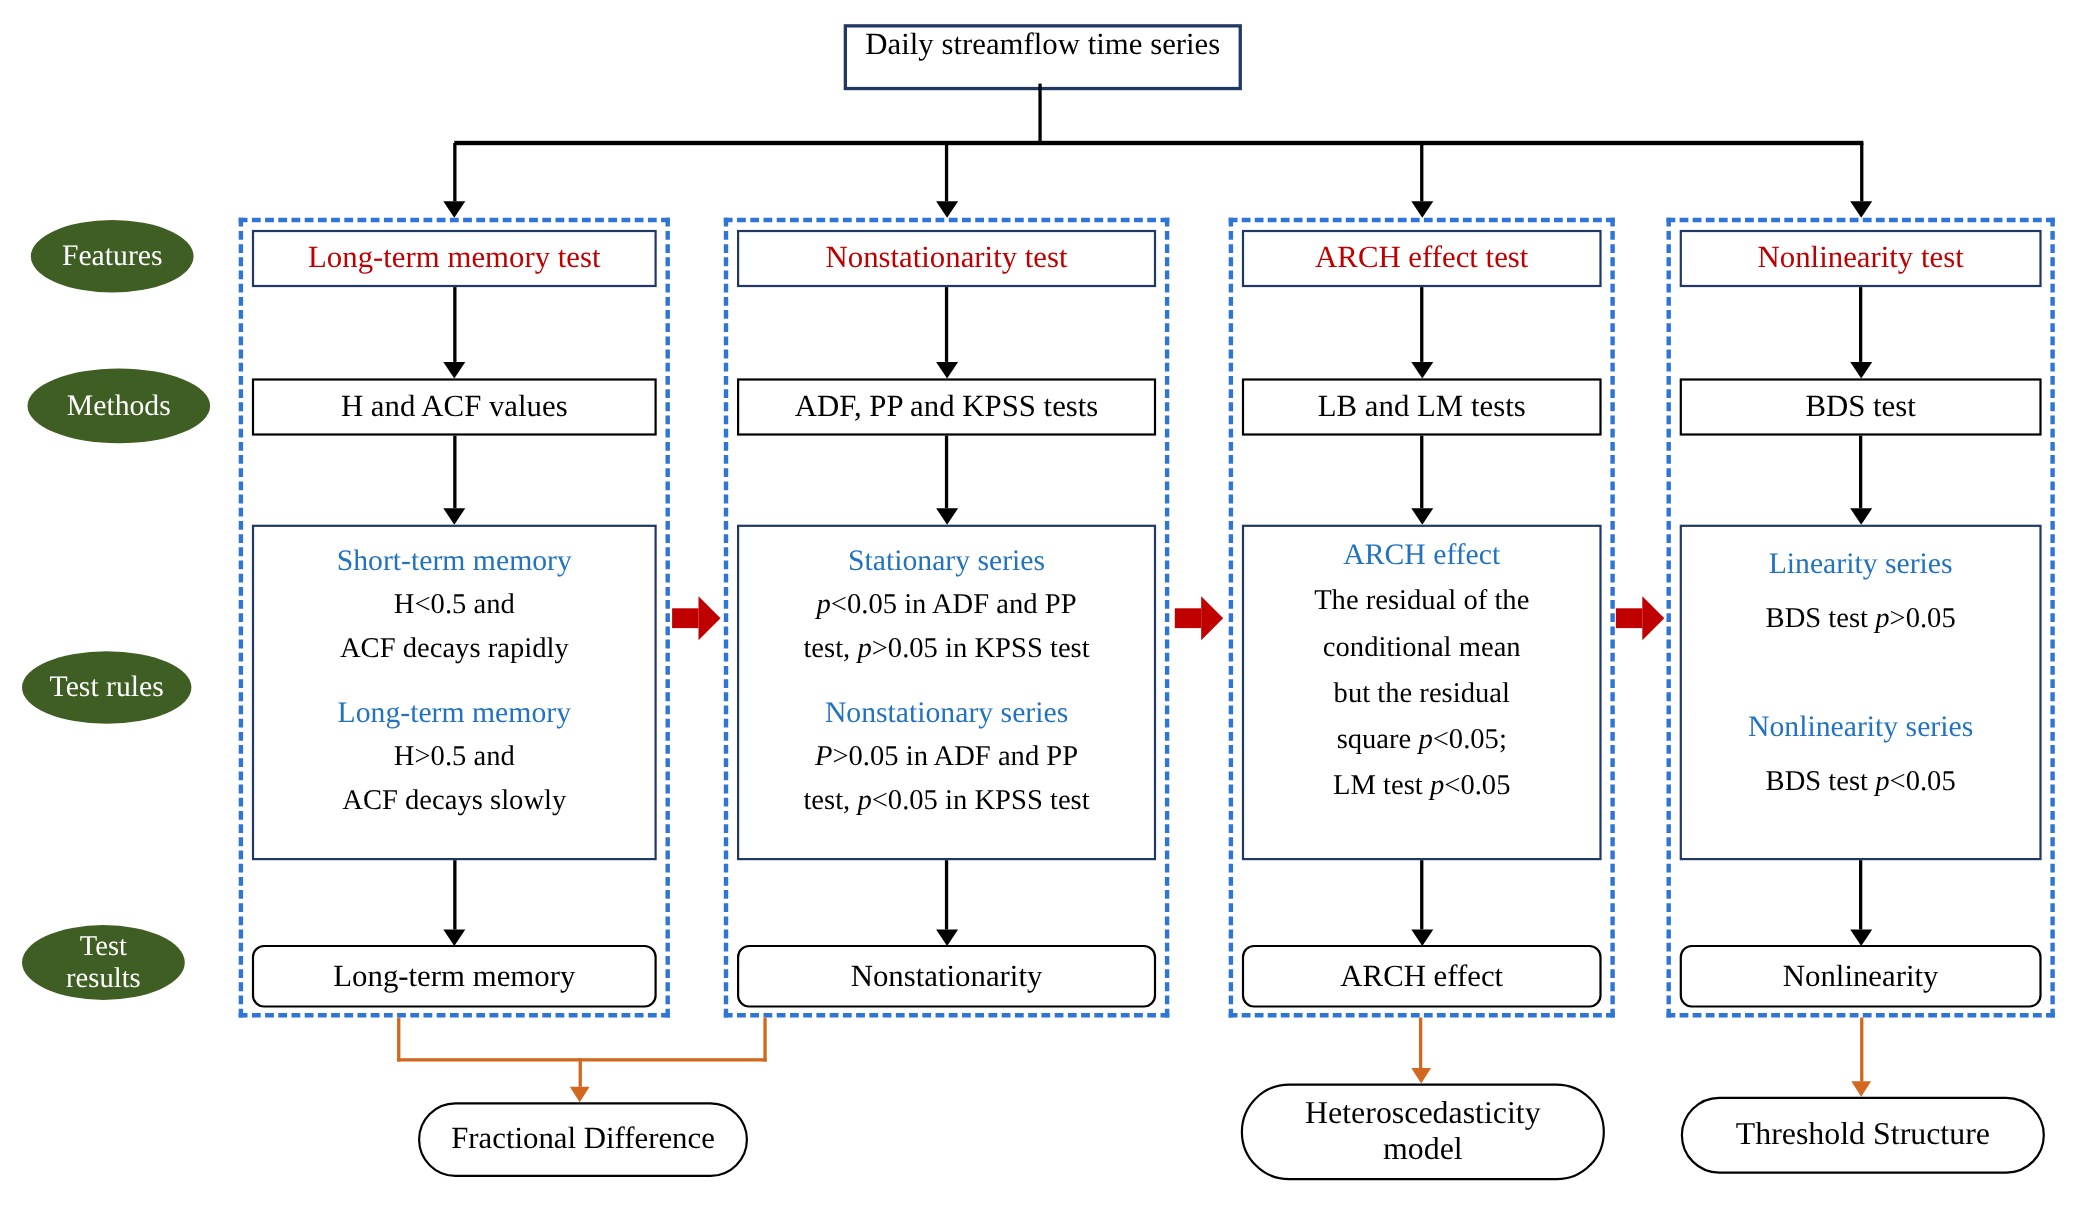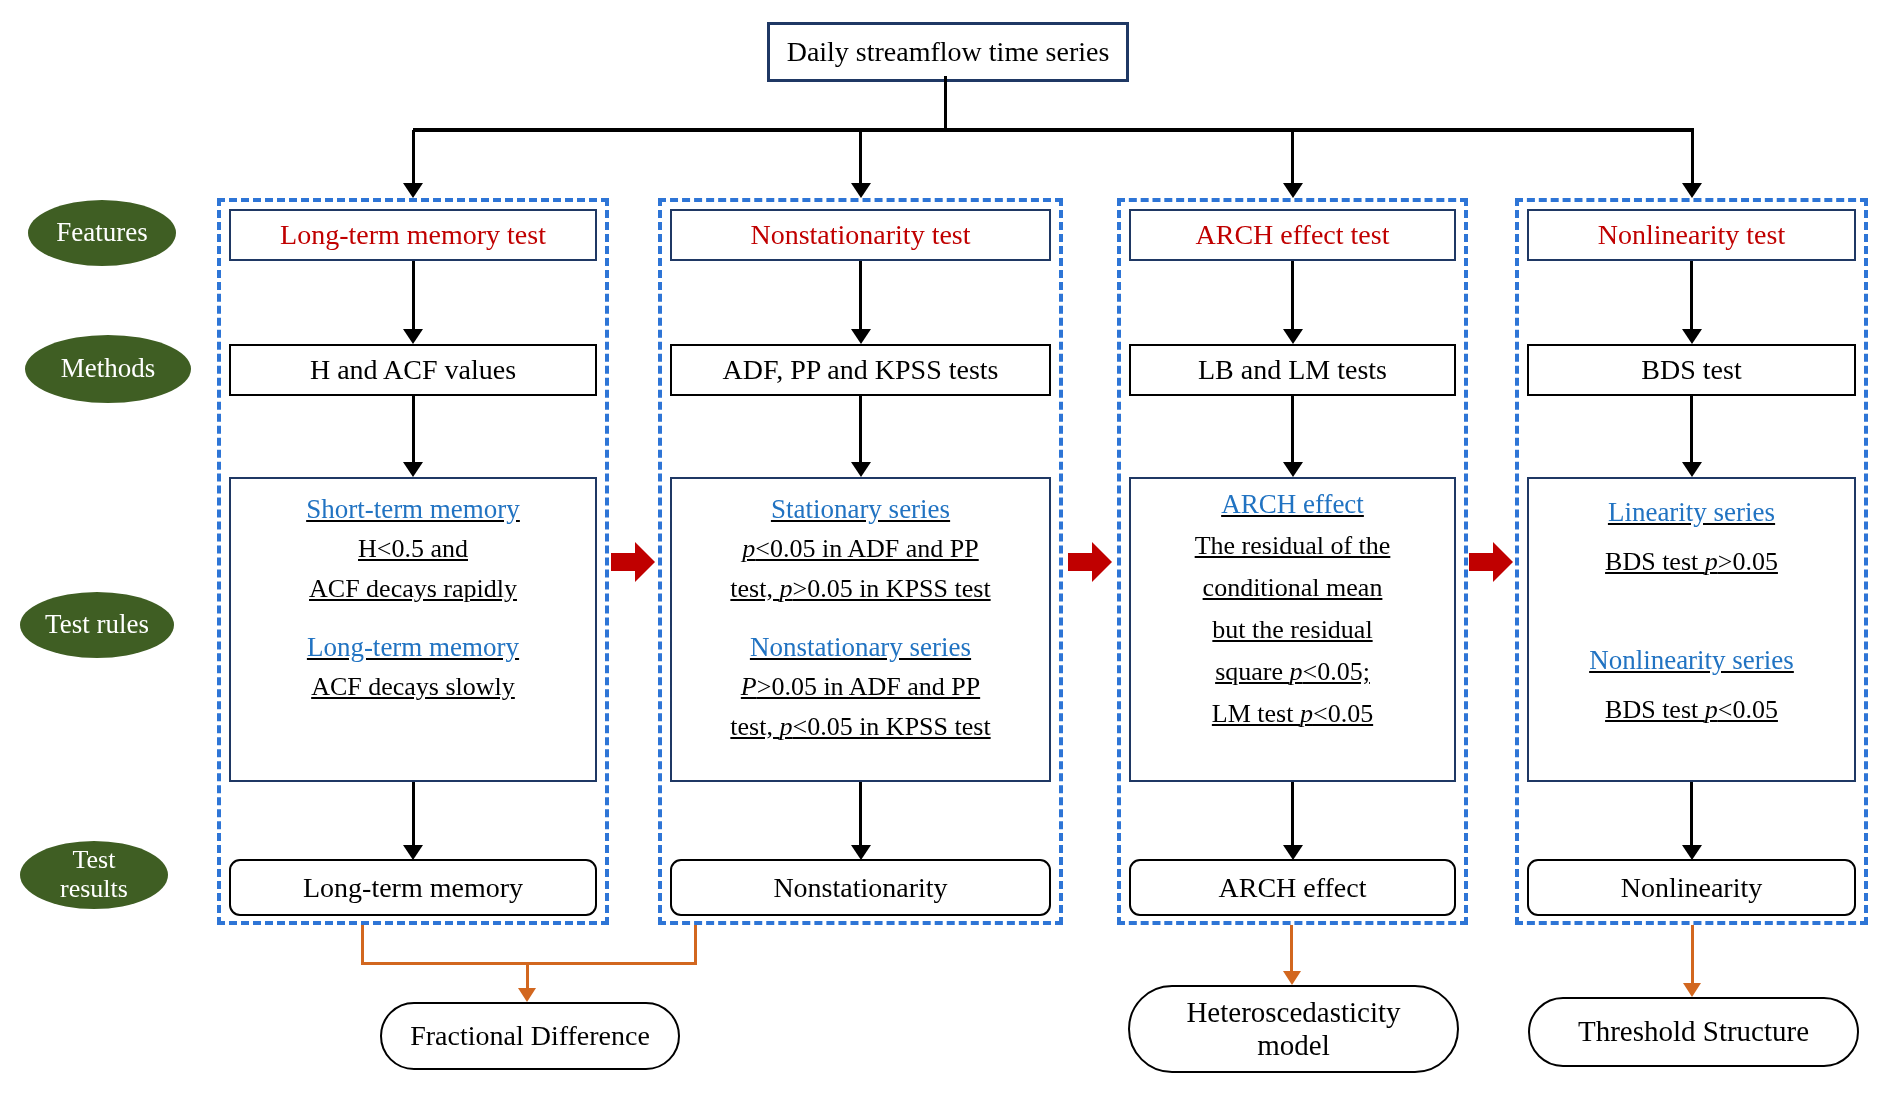--- a/index.html
+++ b/index.html
@@ -19,21 +19,21 @@
          border-left:10px solid transparent;border-right:10px solid transparent;
          border-top:15px solid var(--c-ink);}
   .oline{position:absolute;width:3px;background:var(--c-orange);}
   .ohline{position:absolute;height:3px;background:var(--c-orange);}
   .ohead{position:absolute;width:0;height:0;
          border-left:9px solid transparent;border-right:9px solid transparent;
          border-top:14px solid var(--c-orange);}
   
   .top-box{
     position:absolute;left:767px;top:22px;width:356px;height:54px;
-    border:3px solid var(--c-navy);display:flex;align-items:center;justify-content:center;
+    border:3px solid var(--c-navy);display:flex;align-items:flex-start;justify-content:center;
     font-size:28px;
   }
   
   .ellipse{
     position:absolute;background:var(--c-green);color:#fff;border-radius:50%;
     display:flex;align-items:center;justify-content:center;text-align:center;
     font-size:27px;line-height:1.1;
   }
   .cylinder{position:absolute;left:22px;top:966px;width:150px;height:132px;}
   .cyl-body{position:absolute;left:0;top:16px;right:0;bottom:0;background:var(--c-green);
@@ -42,21 +42,21 @@
            border-radius:50%;}
   .cyl-text{position:absolute;left:0;top:36px;width:100%;text-align:center;color:#fff;
             font-size:28px;line-height:1.22;}
   
   .col{position:absolute;top:198px;height:727px;border:4px dashed var(--c-dashedblue);box-sizing:border-box;}
   .col-box{position:absolute;left:8px;right:8px;background:#fff;box-sizing:border-box;
            display:flex;align-items:center;justify-content:center;text-align:center;}
   .feature-box{top:7px;height:52px;border:2.5px solid var(--c-navy);color:var(--c-red);font-size:28px;}
   .method-box{top:142px;height:52px;border:2.5px solid var(--c-ink);font-size:28px;}
   .rules-box{top:275px;height:305px;border:2.5px solid var(--c-navy);
-             display:block;text-align:center;font-size:26px;text-decoration:underline;}
+             display:block;text-align:center;font-size:26px;}
   .result-box{top:657px;height:57px;border:2.5px solid var(--c-ink);border-radius:11px;font-size:28px;}
   .rule-heading{color:var(--c-blue);font-size:27px;}
   .rules-c12 .rule-heading,.rules-c12 .rule-line{line-height:40px;}
   .rules-c12{padding-top:10px;}
   .rules-c12 .group2{margin-top:18px;}
   .rules-c3{padding-top:4px;}
   .rules-c3 .rule-heading,.rules-c3 .rule-line{line-height:42px;}
   .rules-c4{padding-top:8px;}
   .rules-c4 .rule-heading,.rules-c4 .rule-line{line-height:50px;}
   .rules-c4 .group2{margin-top:48px;}
@@ -121,20 +121,21 @@
     <div class="col-box method-box">
       <span>H and ACF values</span>
     </div>
     <div class="col-vline" style="top:194px;height:66px;"></div>
     <div class="col-ahead" style="top:260px;"></div>
     <div class="col-box rules-box rules-c12">
       <div class="rule-heading">Short-term memory</div>
       <div class="rule-line">H&lt;0.5 and</div>
       <div class="rule-line">ACF decays rapidly</div>
       <div class="rule-heading group2">Long-term memory</div>
+      <div class="rule-line">H&gt;0.5 and</div>
       <div class="rule-line">ACF decays slowly</div>
     </div>
     <div class="col-vline" style="top:580px;height:63px;"></div>
     <div class="col-ahead" style="top:643px;"></div>
     <div class="col-box result-box">
       <span>Long-term memory</span>
     </div>
   </div>
 
   <div class="col" style="left:658px;width:405px;">

